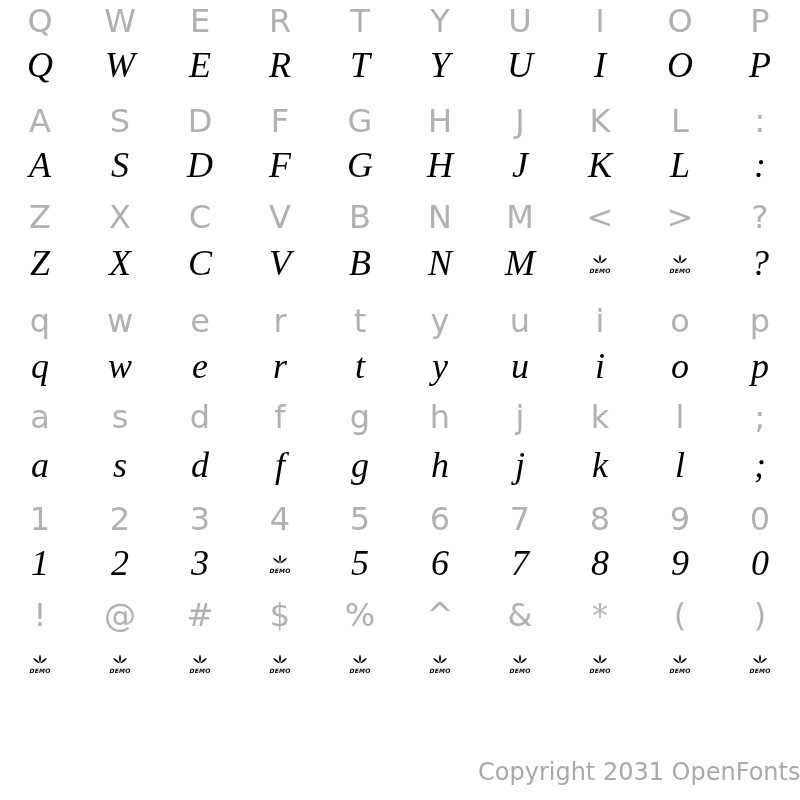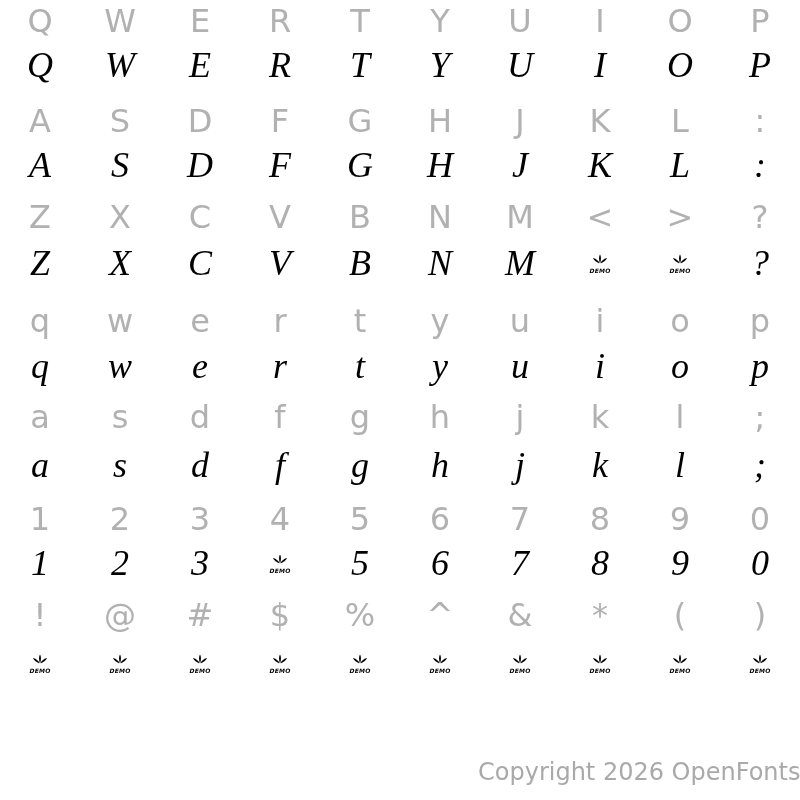--- a/index.html
+++ b/index.html
@@ -355,14 +355,14 @@
     <g class="petals">
       <path d="M13 11 C11.7 8.6 11.8 4.2 13 2.6 C14.2 4.2 14.3 8.6 13 11 Z"></path>
       <path d="M13 11 C11.7 8.6 11.8 4.2 13 2.6 C14.2 4.2 14.3 8.6 13 11 Z" transform="rotate(-52 13 11.5)"></path>
       <path d="M13 11 C11.7 8.6 11.8 4.2 13 2.6 C14.2 4.2 14.3 8.6 13 11 Z" transform="rotate(52 13 11.5)"></path>
     </g>
     <text x="13" y="21" text-anchor="middle">DEMO</text>
   </svg>
 </div>
       </div>
     </div>
-  <div class="copyright">Copyright 2026 OpenFonts</div>
+  <div class="copyright">Copyright 2031 OpenFonts</div>
 </div>
 
 </body></html>

